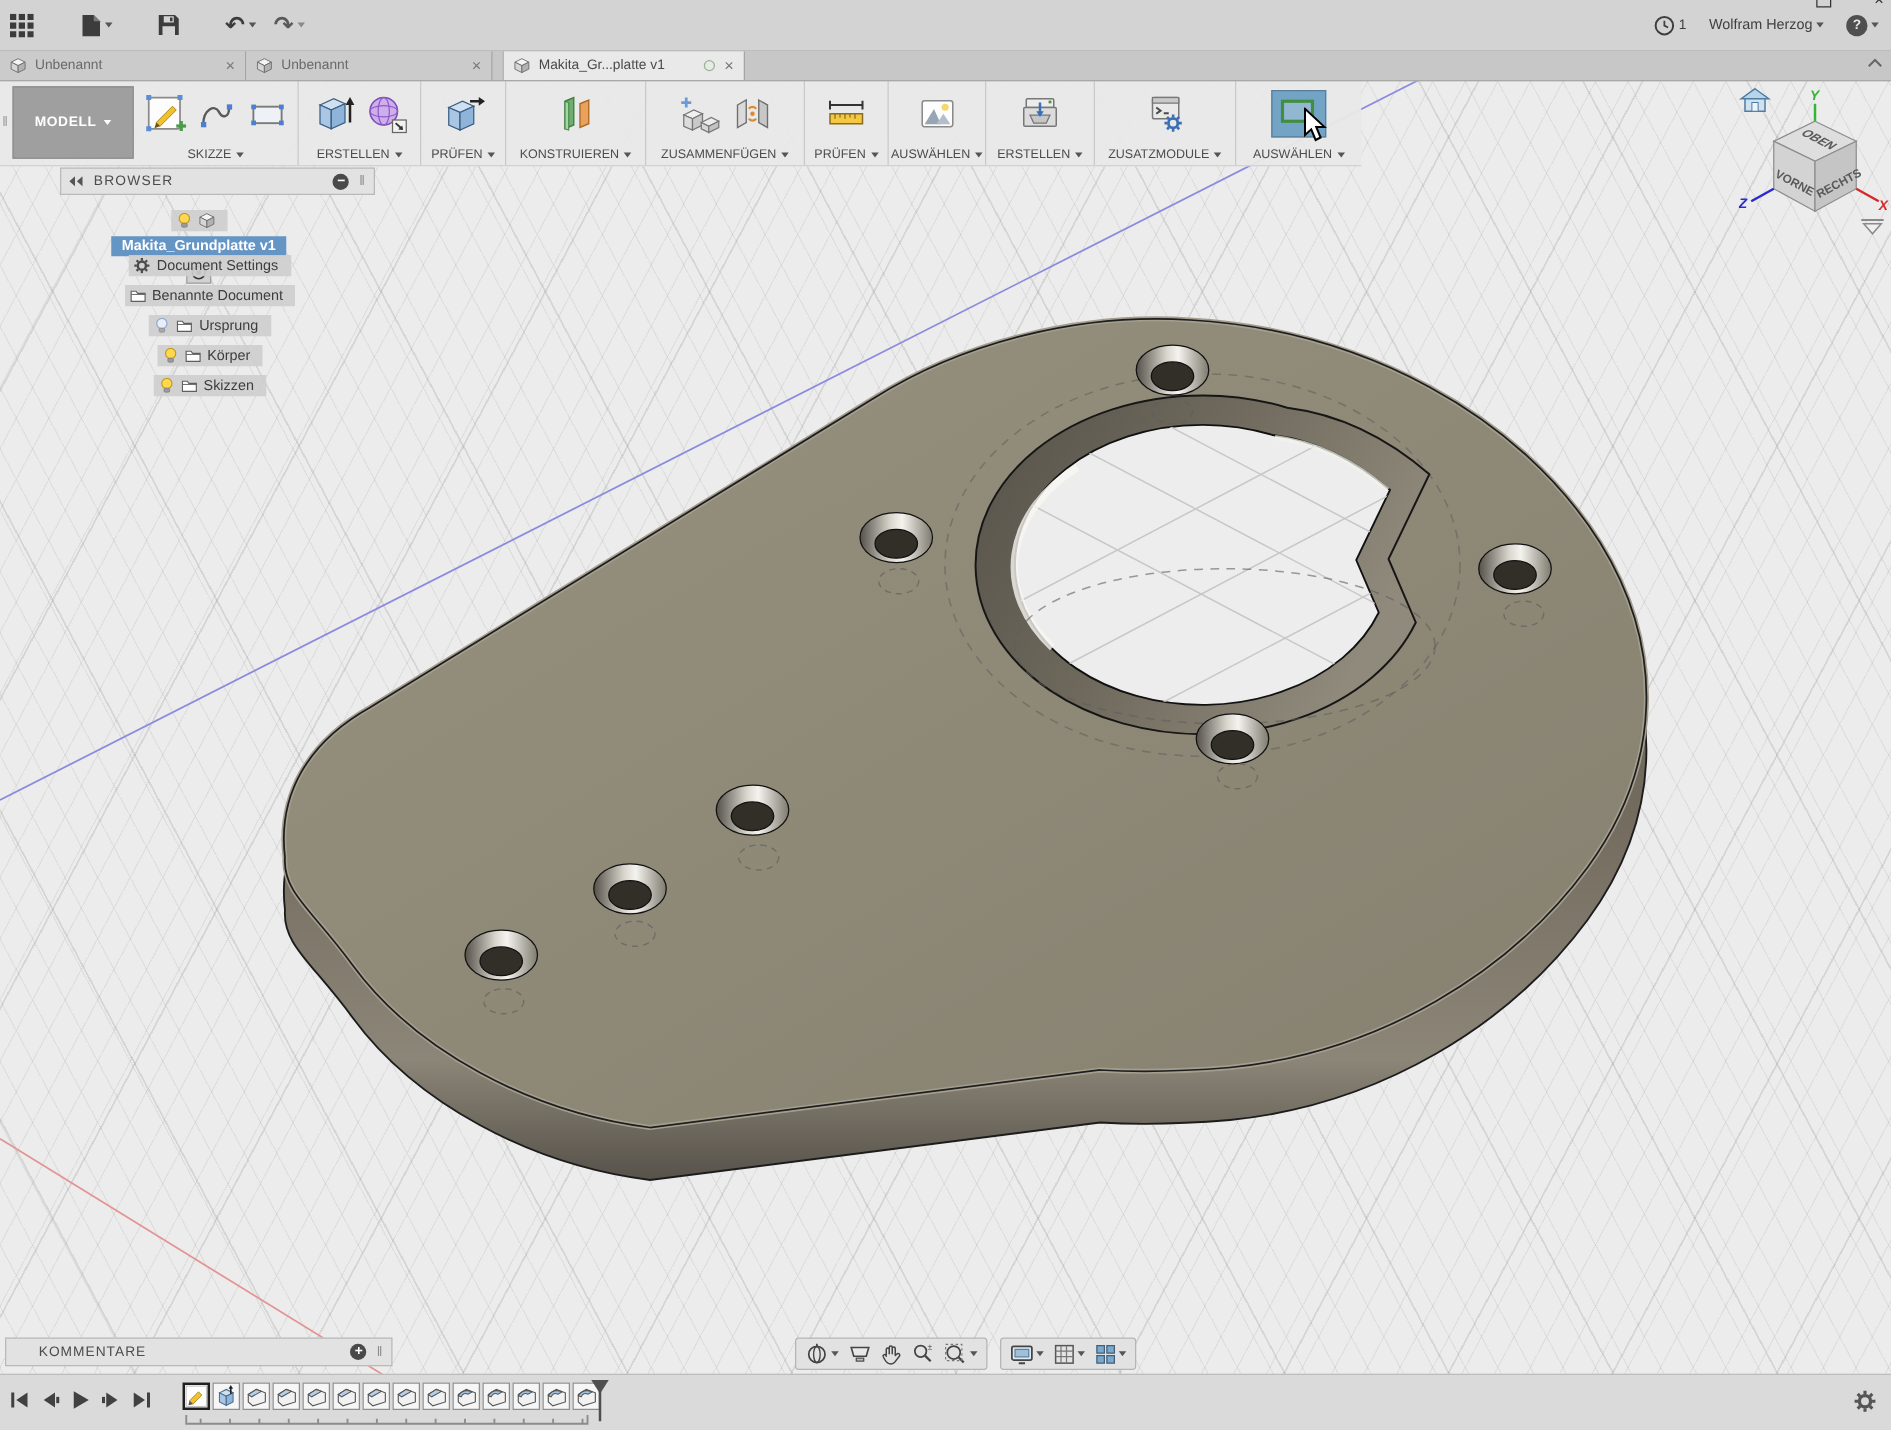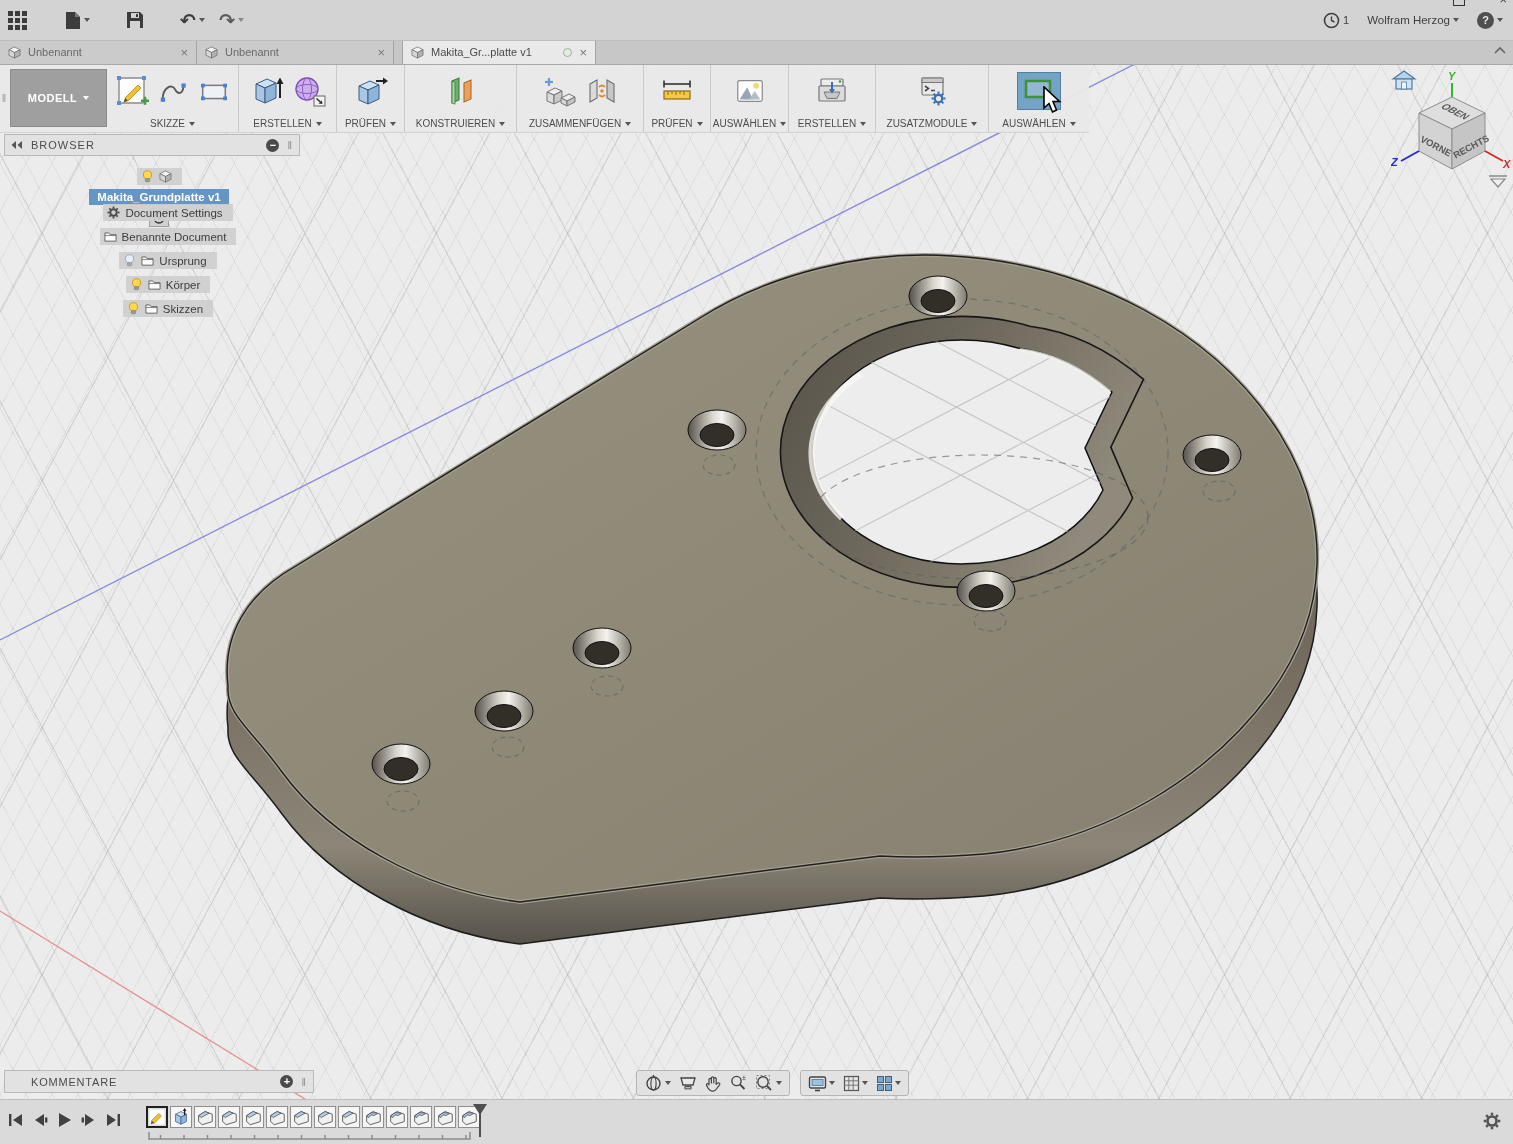--- a/index.html
+++ b/index.html
@@ -52,21 +52,21 @@
     background-image:
       repeating-linear-gradient(118deg, rgba(110,110,110,0.10) 0px, rgba(110,110,110,0.10) 1px, transparent 1px, transparent 23px),
       repeating-linear-gradient(62deg,  rgba(110,110,110,0.10) 0px, rgba(110,110,110,0.10) 1px, transparent 1px, transparent 23px),
       repeating-linear-gradient(118deg, rgba(90,90,90,0.15) 0px, rgba(90,90,90,0.15) 1.5px, transparent 1.5px, transparent 116px),
       repeating-linear-gradient(62deg,  rgba(90,90,90,0.15) 0px, rgba(90,90,90,0.15) 1.5px, transparent 1.5px, transparent 116px);
     z-index:1;}
   .scene{position:absolute;left:0;top:0;width:1513px;height:1080px;}
   
   .browser{position:absolute;left:4px;top:70px;width:296px;z-index:40;font-size:11.5px;color:#3d3d3d;}
   .panel-head{height:20px;background:#e2e2e2;border:1px solid #b9b9b9;display:flex;align-items:center;
-              padding:0 6px;gap:8px;}
+              padding:0 6px;gap:8px;margin-left:44px;}
   .panel-title{flex:1;font-size:11px;letter-spacing:1px;color:#4c4c4c;}
   .circ-btn{width:13px;height:13px;border-radius:50%;background:#4a4a4a;color:#fff;font-size:11px;
             line-height:12px;text-align:center;font-weight:bold;}
   .grip{color:#8d8d8d;font-size:11px;letter-spacing:1px;}
   .tree{margin-top:8px;display:flex;flex-direction:column;gap:4px;}
   .tree-row{display:flex;align-items:center;gap:4px;height:20px;flex-direction:column;}
   .tree-row .chip{display:flex;align-items:center;gap:5px;background:rgba(206,206,206,0.92);
                   padding:2px 10px 2px 4px;height:16px;}
   .root-label{background:#6595c5;color:#fff;font-weight:bold;padding:2px 8px;height:16px;
               display:flex;align-items:center;}

